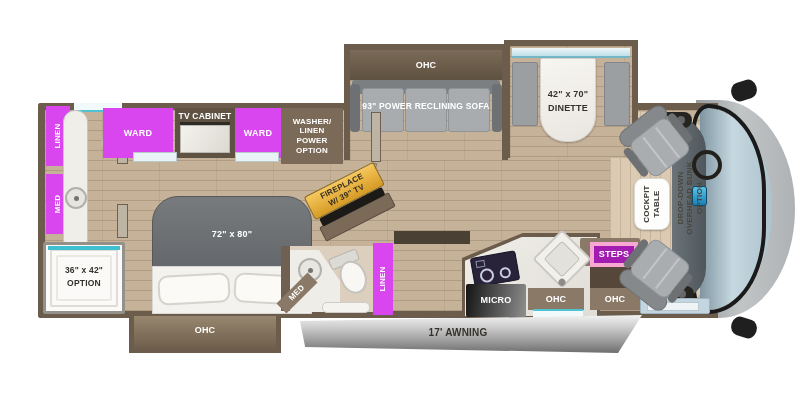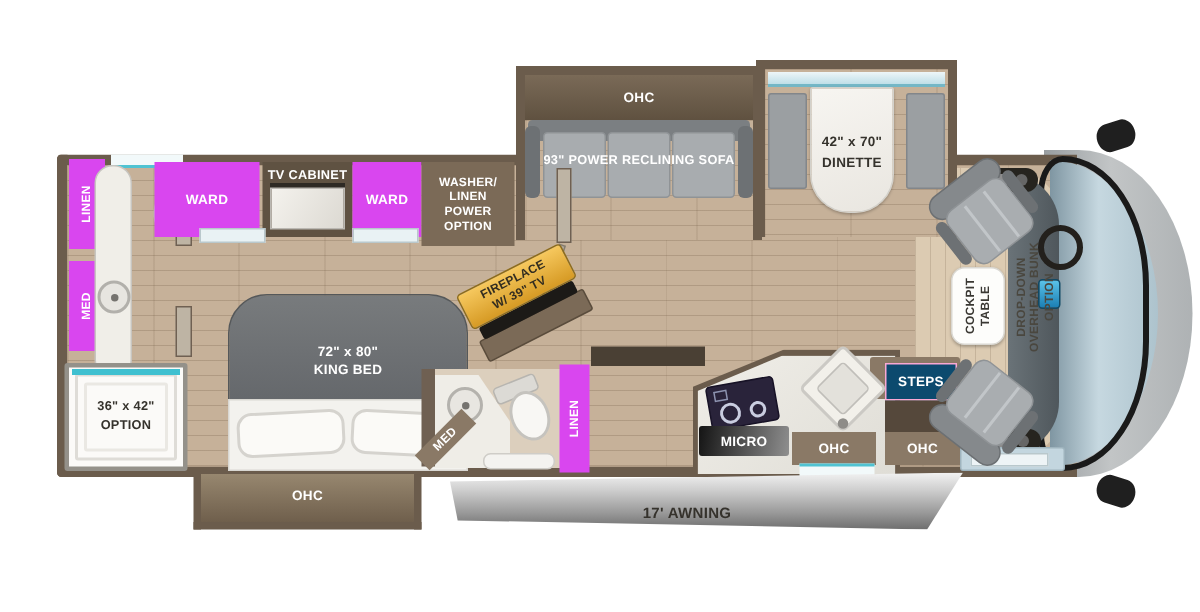--- a/index.html
+++ b/index.html
@@ -109,21 +109,20 @@
     <span class="lbl f8">WASHER/</span>
     <span class="lbl f8">LINEN</span>
     <span class="lbl f8">POWER</span>
     <span class="lbl f8">OPTION</span>
   </div>
   <div class="abs" style="left:133px;top:152px;width:44px;height:10px;background:#e9f2f4;border:1px solid #b9c8cc;"></div>
   <div class="abs" style="left:235px;top:152px;width:44px;height:10px;background:#e9f2f4;border:1px solid #b9c8cc;"></div>
 
   <div class="abs" style="left:152px;top:196px;width:160px;height:78px;border-radius:26px 26px 8px 8px;background:linear-gradient(180deg,#787b7d,#63666a);border:1px solid #55585a;">
     <div class="abs lbl" style="left:0;top:32px;width:100%;">72" x 80"</div>
-    <div class="abs lbl" style="left:0;top:44px;width:100%;">KING BED</div>
   </div>
   <div class="abs" style="left:152px;top:266px;width:160px;height:48px;background:#f3f2ee;border:1px solid #d9d7d2;"></div>
   <div class="abs" style="left:158px;top:274px;width:72px;height:30px;border-radius:10px;background:#fbfaf7;border:2px solid #d5d3ce;transform:rotate(-3deg);"></div>
   <div class="abs" style="left:234px;top:274px;width:72px;height:30px;border-radius:10px;background:#fbfaf7;border:2px solid #d5d3ce;transform:rotate(3deg);"></div>
 
   <div class="abs" style="left:129px;top:316px;width:152px;height:37px;border:5px solid #6b5c4c;border-top:none;background:linear-gradient(180deg,#97876f,#6f5f4c);">
     <div class="abs lbl" style="left:0;top:9px;width:100%;">OHC</div>
   </div>
 
   <div class="abs wall" style="left:371px;top:112px;width:10px;height:50px;"></div>
@@ -161,31 +160,31 @@
   <div class="abs" style="left:472px;top:254px;width:46px;height:30px;border-radius:3px;background:#29233a;border:1px solid #171226;transform:rotate(-10deg);">
     <div class="abs" style="left:6px;top:12px;width:14px;height:14px;border-radius:50%;border:2px solid #c9cde0;"></div>
     <div class="abs" style="left:26px;top:14px;width:11px;height:11px;border-radius:50%;border:2px solid #c9cde0;"></div>
     <div class="abs" style="left:4px;top:3px;width:9px;height:7px;border:1px solid #8d93b0;"></div>
   </div>
   <div class="abs" style="left:580px;top:238px;width:60px;height:28px;background:#8a7966;border-radius:2px;"></div>
   <div class="abs" style="left:541px;top:238px;width:42px;height:42px;border-radius:4px;background:#f2f0ea;border:2px solid #cbc9c4;transform:rotate(45deg);">
     <div class="abs" style="left:6px;top:6px;right:6px;bottom:6px;border-radius:3px;background:#e3e1db;border:1px solid #c0beb9;"></div>
     <div class="abs" style="left:32px;top:32px;width:7px;height:7px;border-radius:50%;background:#8e8c88;"></div>
   </div>
-  <div class="abs cen" style="left:590px;top:242px;width:48px;height:25px;background:#0c4a6e;border:1px solid #f9a8d4;">
+  <div class="abs cen" style="left:590px;top:242px;width:48px;height:25px;background:#a21caf;border:4px solid #f9a8d4;">
     <span class="lbl">STEPS</span>
   </div>
   <div class="abs" style="left:590px;top:267px;width:48px;height:21px;background:#55483b;"></div>
   <div class="abs cen" style="left:528px;top:288px;width:56px;height:22px;background:#8a7966;">
     <span class="lbl">OHC</span>
   </div>
   <div class="abs cen" style="left:590px;top:288px;width:50px;height:22px;background:#8a7966;">
     <span class="lbl">OHC</span>
   </div>
-  <div class="abs cen" style="left:466px;top:284px;width:60px;height:20px;border-radius:2px;background:linear-gradient(100deg,#141414,#8f8f8f);">
+  <div class="abs cen" style="left:466px;top:284px;width:60px;height:33px;border-radius:2px;background:linear-gradient(100deg,#141414,#8f8f8f);">
     <span class="lbl">MICRO</span>
   </div>
   <div class="abs" style="left:533px;top:309px;width:50px;height:9px;background:#f2f9fa;border-top:2px solid #4fc3d2;"></div>
   <div class="abs" style="left:640px;top:298px;width:70px;height:16px;border-radius:2px;background:#c3d6df;border:1px solid #9fb4be;">
     <div class="abs" style="left:6px;top:3px;width:52px;height:9px;background:#eef4f6;border:1px solid #b9c8cc;"></div>
   </div>
 
   <div class="abs" style="left:626px;top:112px;width:64px;height:66px;transform:rotate(-38deg);">
     <div class="abs" style="left:4px;top:0;width:56px;height:18px;border-radius:9px;background:#85898c;border:1px solid #6c7073;"></div>
     <div class="abs" style="left:8px;top:14px;width:48px;height:44px;border-radius:8px;background:#a9adb0;border:1px solid #8f9396;"></div>
@@ -207,15 +206,15 @@
     <span class="lbl f8" style="color:#3a3833;">COCKPIT</span>
     <span class="lbl f8" style="color:#3a3833;">TABLE</span>
   </div>
   <div class="abs cen" style="left:638px;top:181px;width:104px;height:34px;transform:rotate(-90deg);">
     <span class="lbl f8" style="color:#4a473f;">DROP-DOWN</span>
     <span class="lbl f8" style="color:#4a473f;">OVERHEAD BUNK</span>
     <span class="lbl f8" style="color:#4a473f;">OPTION</span>
   </div>
 
   <div class="abs" style="left:300px;top:315px;width:342px;height:38px;clip-path:polygon(0 16%,100% 0,93% 100%,1.5% 84%);background:linear-gradient(180deg,#f2f2f2 0%,#cfcfcf 30%,#9a9a9a 70%,#6e6e6e 100%);filter:drop-shadow(0 0 1px #555);"></div>
-  <div class="abs lbl dk f10" style="left:408px;top:337px;width:100px;">17' AWNING</div>
+  <div class="abs lbl dk f10" style="left:408px;top:327px;width:100px;">17' AWNING</div>
 
 </div>
 
 </body></html>

